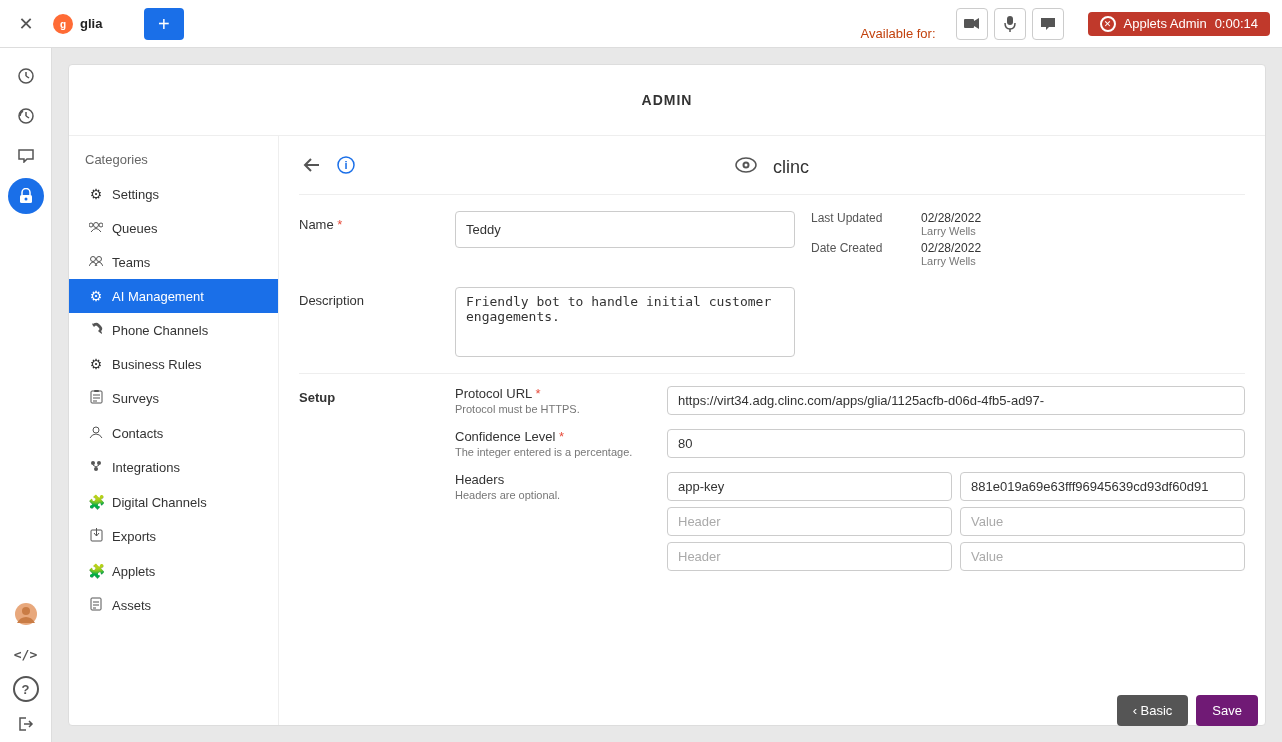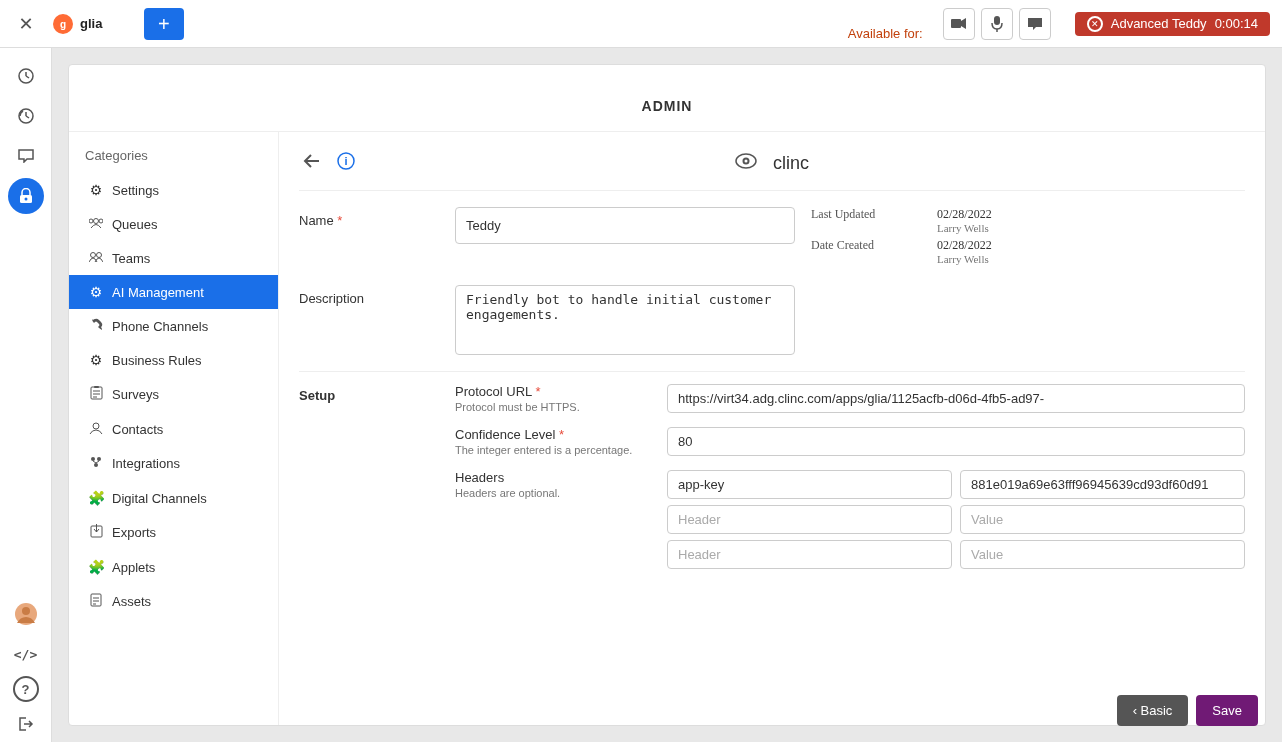--- a/index.html
+++ b/index.html
@@ -19,21 +19,21 @@
     .topbar-admin-icon { width: 16px; height: 16px; border: 2px solid #fff; border-radius: 50%; display: flex; align-items: center; justify-content: center; font-size: 9px; }
 
     
     .left-icons { position: absolute; left: 0; top: 48px; width: 52px; height: 694px; background: #fff; border-right: 1px solid #ddd; display: flex; flex-direction: column; align-items: center; padding-top: 10px; gap: 4px; }
     .left-icon-btn { width: 36px; height: 36px; border-radius: 50%; display: flex; align-items: center; justify-content: center; cursor: pointer; color: #555; font-size: 16px; }
     .left-icon-btn.lock { background: #1a6fe8; color: #fff; }
 
     
     .main { position: absolute; left: 52px; top: 48px; right: 0; bottom: 0; padding: 16px; overflow: hidden; }
     .admin-panel { background: #fff; border-radius: 4px; border: 1px solid #ddd; height: 100%; display: flex; flex-direction: column; }
-    .admin-header { text-align: center; padding: 17px; font-size: 14px; font-weight: 600; letter-spacing: 1px; border-bottom: 1px solid #eee; color: #333; margin-top: 16px; }
+    .admin-header { text-align: center; padding: 27px; font-size: 14px; font-weight: 600; letter-spacing: 1px; border-bottom: 1px solid #eee; color: #333; }
 
     
     .admin-body { display: flex; flex: 1; overflow: hidden; }
 
     
     .sidebar { width: 210px; border-right: 1px solid #eee; padding: 12px 0; }
     .sidebar-title { font-size: 13px; color: #666; padding: 4px 16px 10px; font-weight: 500; }
     .sidebar-item { display: flex; align-items: center; gap: 8px; padding: 9px 16px; cursor: pointer; color: #333; font-size: 13px; border-left: 3px solid transparent; }
     .sidebar-item.active { background: #1a6fe8; color: #fff; border-left: 3px solid #1a6fe8; }
     .sidebar-item .icon { font-size: 14px; width: 16px; text-align: center; }
@@ -45,21 +45,21 @@
     .content-header { display: flex; align-items: center; gap: 8px; margin-bottom: 16px; border-bottom: 1px solid #eee; padding-bottom: 12px; position: relative; }
     .content-header-title { position: absolute; left: 50%; transform: translateX(-50%); display: flex; align-items: center; gap: 16px; font-size: 16px; color: #333; }
 
     
     .form-row { display: flex; align-items: flex-start; margin-bottom: 16px; gap: 16px; }
     .form-label { width: 140px; font-size: 13px; color: #333; padding-top: 6px; flex-shrink: 0; }
     .form-label .req { color: #e74c3c; }
     .form-input { flex: 1; border: 1px solid #ccc; border-radius: 4px; padding: 10px 10px; font-size: 13px; color: #333; outline: none; }
     .form-textarea { flex: 1; border: 1px solid #ccc; border-radius: 4px; padding: 6px 10px; font-size: 13px; color: #333; height: 70px; resize: none; outline: none; }
     .form-meta { width: 280px; font-size: 12px; color: #555; }
-    .form-meta-row { display: flex; gap: 36px; margin-bottom: 4px; font-family: Liberation Serif, serif; }
+    .form-meta-row { display: flex; gap: 20px; margin-bottom: 4px; }
     .form-meta-label { color: #555; width: 90px; }
     .form-meta-value { color: #333; font-size: 12px; }
     .form-meta-sub { color: #777; font-size: 11px; }
 
     
     .section-label { font-size: 13px; font-weight: 600; color: #333; margin-bottom: 23px; padding-top: 4px; }
     .setup-section { border-top: 1px solid #eee; padding-top: 12px; }
     .setup-row { display: flex; align-items: flex-start; margin-bottom: 14px; gap: 12px; }
     .setup-label-col { width: 200px; flex-shrink: 0; }
     .setup-label { font-size: 13px; font-weight: 500; color: #333; }
@@ -111,21 +111,21 @@
         </svg>
     </div>
     <div class="topbar-icon-btn">
       <svg width="16" height="14" viewBox="0 0 16 14">
           <path d="M1 1 H15 V10 H9 L6 13 L6 10 H1 Z" fill="#555"></path>
         </svg>
     </div>
   </div>
   <div class="topbar-admin">
     <div class="topbar-admin-icon">✕</div>
-    <span>Advanced Teddy</span>
+    <span>Applets Admin</span>
     <span>0:00:14</span>
   </div>
 </div>
 
 <div class="left-icons">
   <div class="left-icon-btn">
     <svg width="16" height="16" viewBox="0 0 16 16">
         <circle cx="8" cy="8" r="7" stroke="#555" stroke-width="1.5" fill="none"></circle>
         <line x1="8" y1="4" x2="8" y2="8" stroke="#555" stroke-width="1.5"></line>
         <line x1="8" y1="8" x2="11" y2="10" stroke="#555" stroke-width="1.5"></line>

